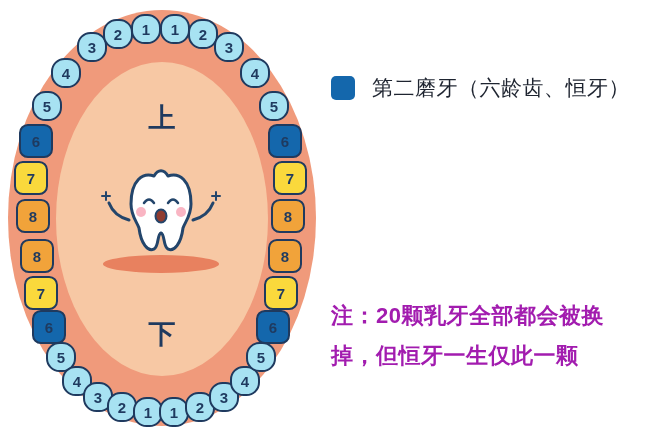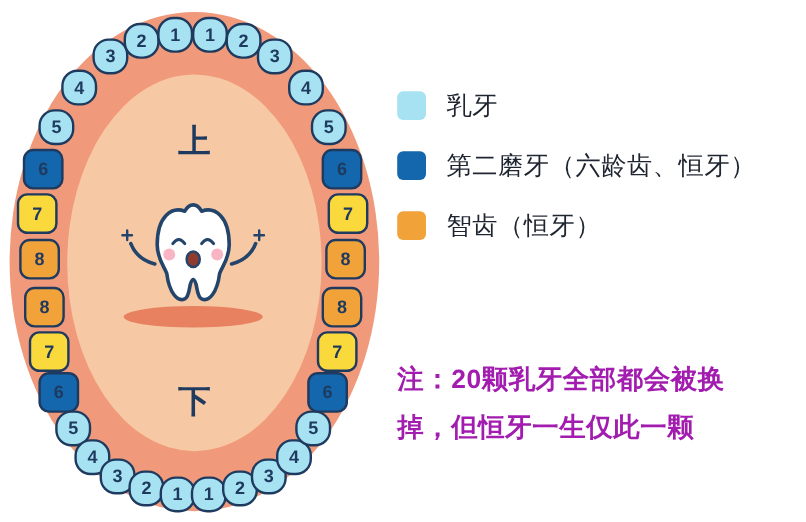--- a/index.html
+++ b/index.html
@@ -91,30 +91,22 @@
       <div class="tooth tooth--baby" style="left: 224px; top: 397px; background: rgb(167, 226, 242);">3</div>
       <div class="tooth tooth--baby" style="left: 245px; top: 381px; background: rgb(167, 226, 242);">4</div>
       <div class="tooth tooth--baby" style="left: 261px; top: 357px; background: rgb(167, 226, 242);">5</div>
       <div class="tooth tooth--first_molar" style="left: 273px; top: 327px; background: rgb(20, 103, 172);">6</div>
       <div class="tooth tooth--second_molar" style="left: 281px; top: 293px; background: rgb(250, 217, 60);">7</div>
       <div class="tooth tooth--wisdom" style="left: 285px; top: 256px; background: rgb(241, 163, 58);">8</div>
     </div>
 
   <div class="legend-list">
       <div class="legend-item">
-        <span class="legend-swatch" style="background: rgb(167, 226, 242);"></span>
-        <span class="legend-label">乳牙</span>
-      </div>
-      <div class="legend-item">
         <span class="legend-swatch" style="background: rgb(20, 103, 172);"></span>
         <span class="legend-label">第二磨牙（六龄齿、恒牙）</span>
-      </div>
-      <div class="legend-item">
-        <span class="legend-swatch" style="background: rgb(241, 163, 58);"></span>
-        <span class="legend-label">智齿（恒牙）</span>
       </div>
     </div>
 
   <div class="note">
     <div>注：20颗乳牙全部都会被换</div>
     <div>掉，但恒牙一生仅此一颗</div>
   </div>
 
 </div>
 

